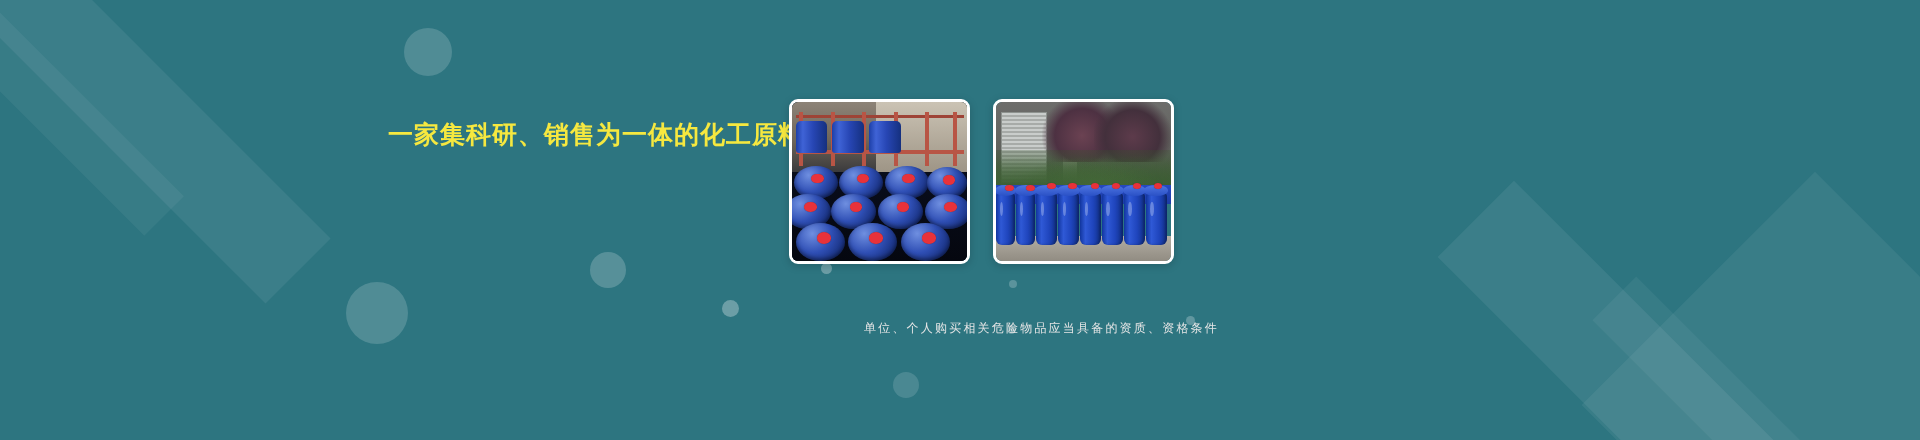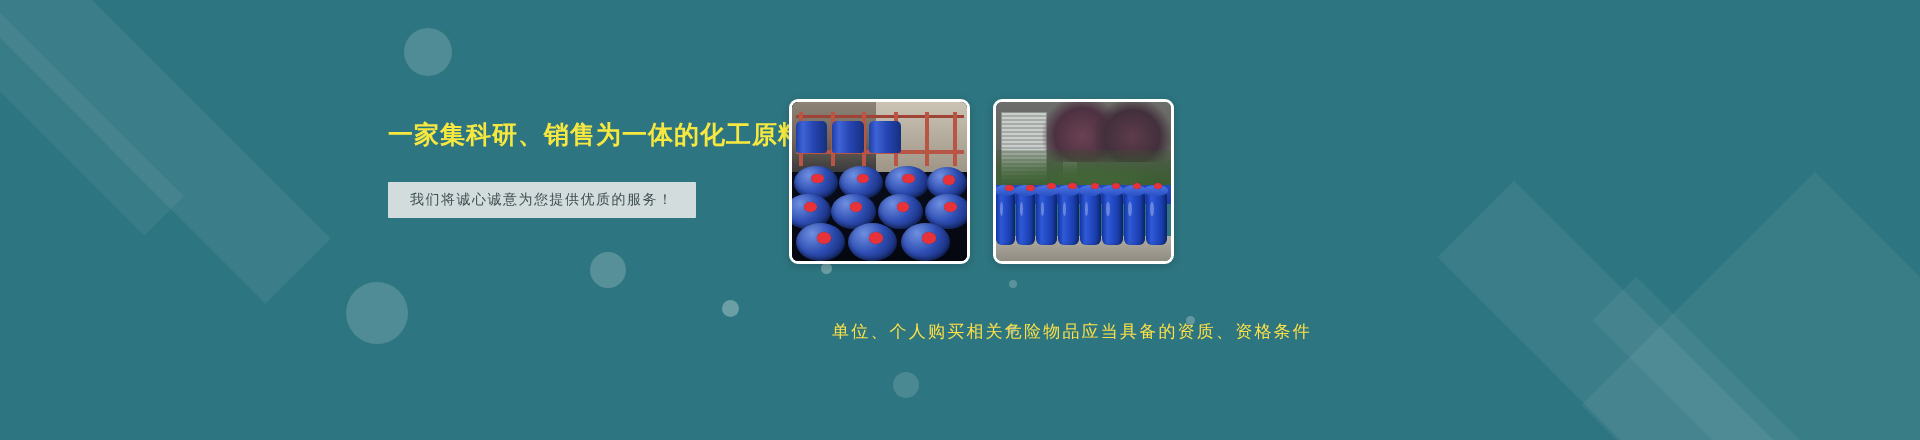--- a/index.html
+++ b/index.html
@@ -109,22 +109,22 @@
     box-shadow:inset -2px 0 3px rgba(0,0,0,0.25);}
   .rp-drum .lid{position:absolute;left:-6%;top:-14%;width:112%;height:20%;border-radius:50%;
     background:linear-gradient(180deg,#4f76e2 0%,#2a51c6 100%);}
   .rp-drum .shine{position:absolute;left:22%;top:18%;width:16%;height:26%;border-radius:50%;
     background:rgba(255,255,255,0.28);}
   .rp-back{position:absolute;left:0;top:52%;width:100%;height:12%;
     background:linear-gradient(180deg,#2549c0 0%,#1c3ca6 100%);}
 
   
   .bottom-caption{
-    position:absolute;left:832px;top:320px;width:400px;
-    color:#fde047;font-size:17px;letter-spacing:2.2px;white-space:nowrap;
+    position:absolute;left:864px;top:320px;width:400px;
+    color:#e5e5e5;font-size:12px;letter-spacing:2.2px;white-space:nowrap;
   }
 </style>
 </head>
 <body>
 
 <div class="banner">
 
   <div class="stripe stripe-a"></div>
   <div class="stripe stripe-b"></div>
   <div class="stripe stripe-c"></div>
@@ -136,21 +136,20 @@
   <div class="circle c3"></div>
   <div class="circle c4"></div>
   <div class="circle c5"></div>
   <div class="circle c6"></div>
   <div class="circle c8"></div>
   <div class="circle c9"></div>
   <div class="circle c10"></div>
 
   <div class="text-block">
     <h1 class="headline">一家集科研、销售为一体的化工原料公司</h1>
-    <button class="cta-btn">我们将诚心诚意为您提供优质的服务！</button>
   </div>
 
   <div class="photo photo-left">
     <div class="inner">
       <div class="lp-bg"></div>
       <div class="lp-wall"></div>
       <div class="lp-wall2"></div>
       <div class="lp-rail lp-railh2"></div>
       <div class="lp-rail lp-railh"></div>
       <div class="lp-floor"></div>

